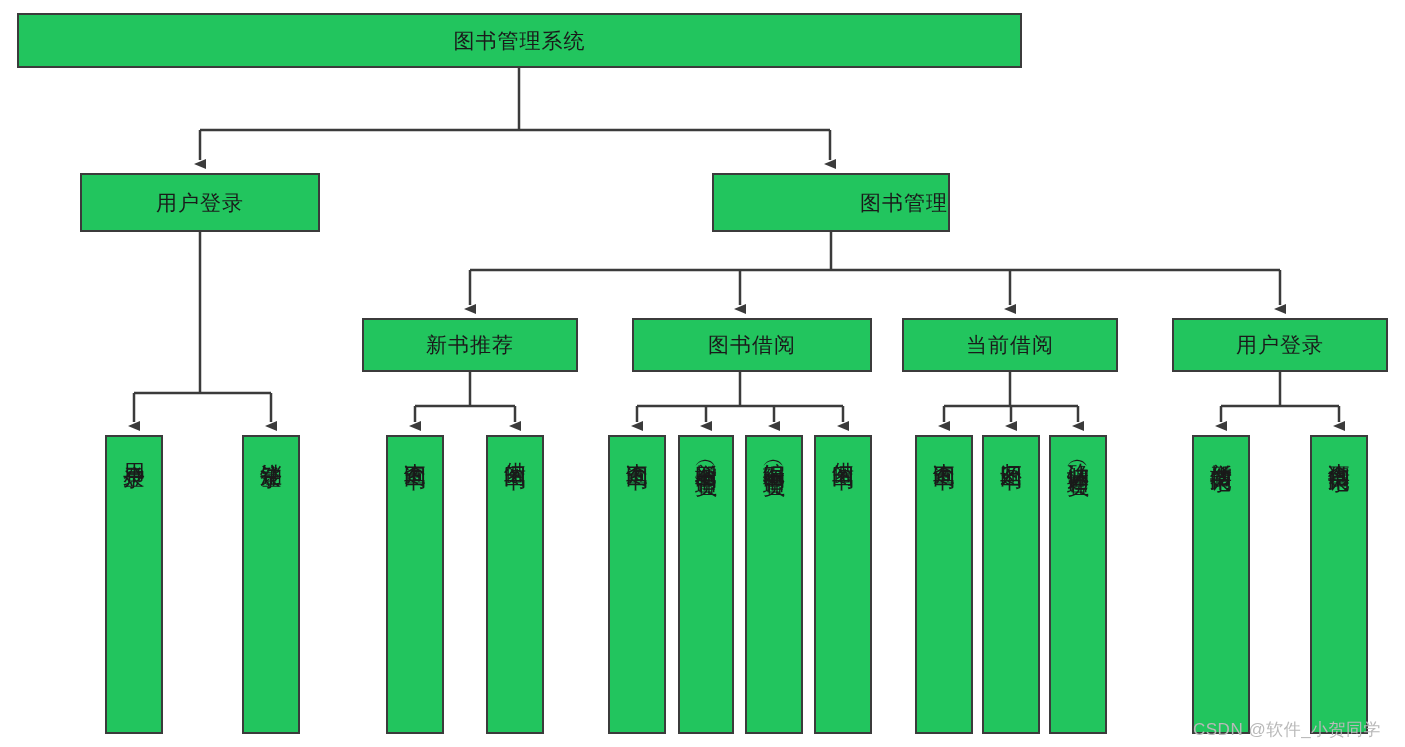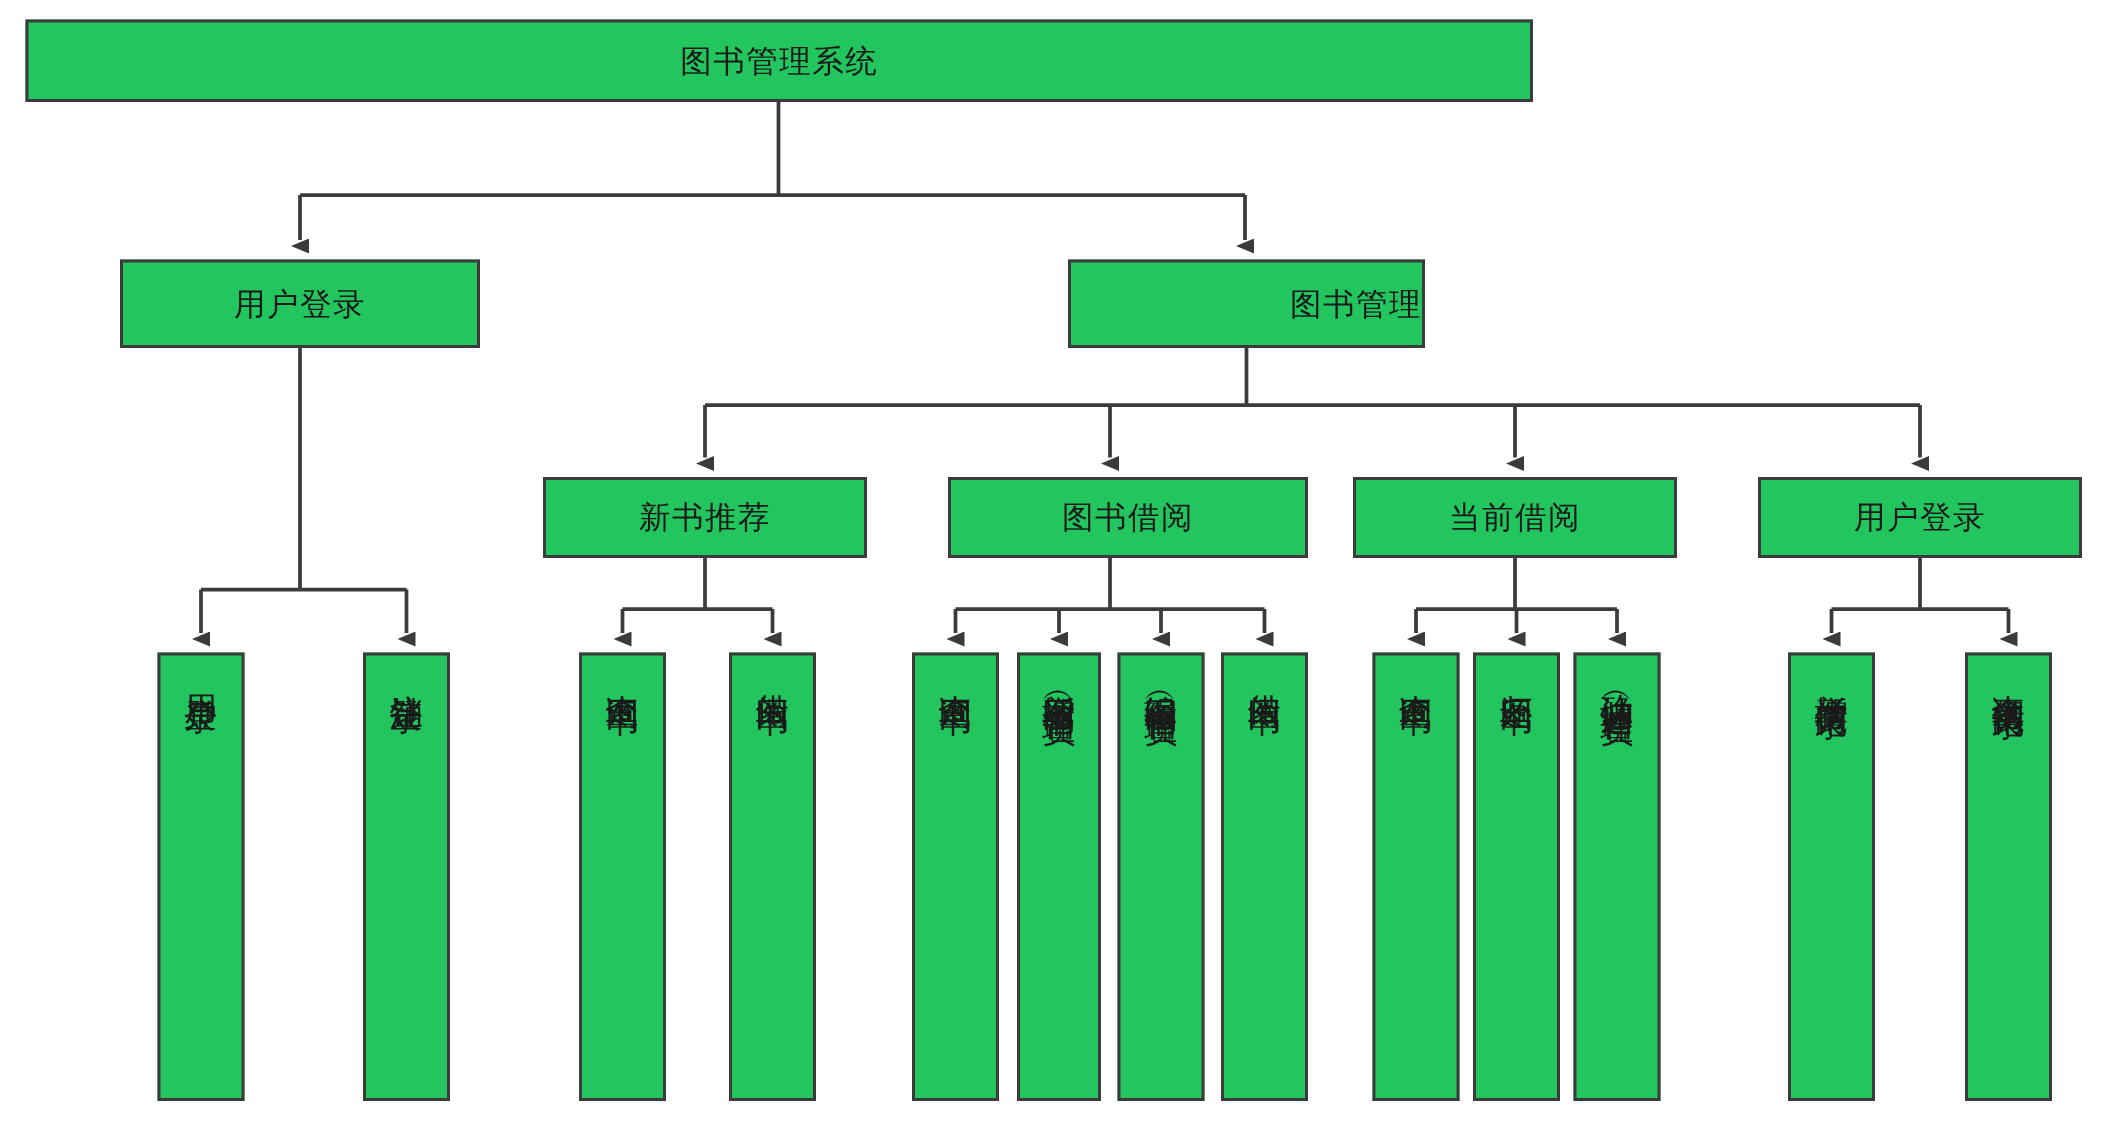--- a/index.html
+++ b/index.html
@@ -186,13 +186,14 @@
   <div class="node vert" id="node-leaf-10" style="left: 1049px; top: 435px; width: 58px; height: 299px;">
     <span class="vlabel">确认归还（管理员）</span>
   </div>
   <div class="node vert" id="node-leaf-11" style="left: 1192px; top: 435px; width: 58px; height: 299px;">
     <span class="vlabel">新增借阅记录</span>
   </div>
   <div class="node vert" id="node-leaf-12" style="left: 1310px; top: 435px; width: 58px; height: 299px;">
     <span class="vlabel">查询借阅记录</span>
   </div>
 
+  <div class="watermark" id="watermark" style="left: 1193px; top: 718px; color: rgb(185, 185, 185);">CSDN @软件_小贺同学</div>
 </div>
 
 </body></html>

